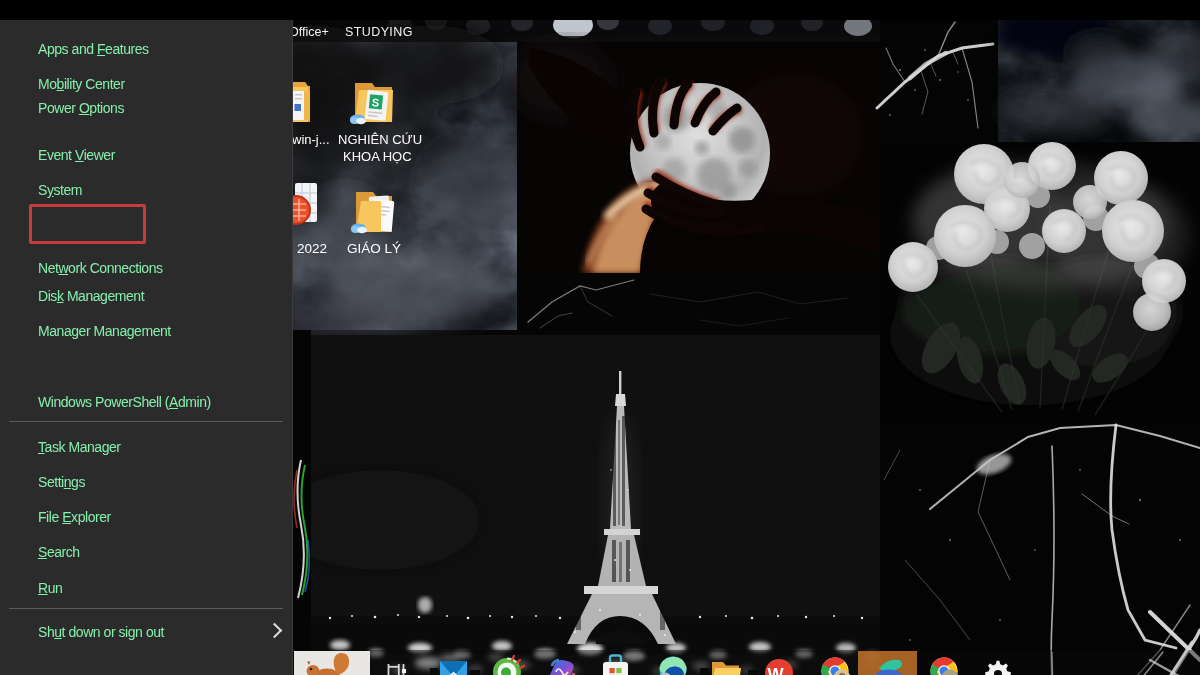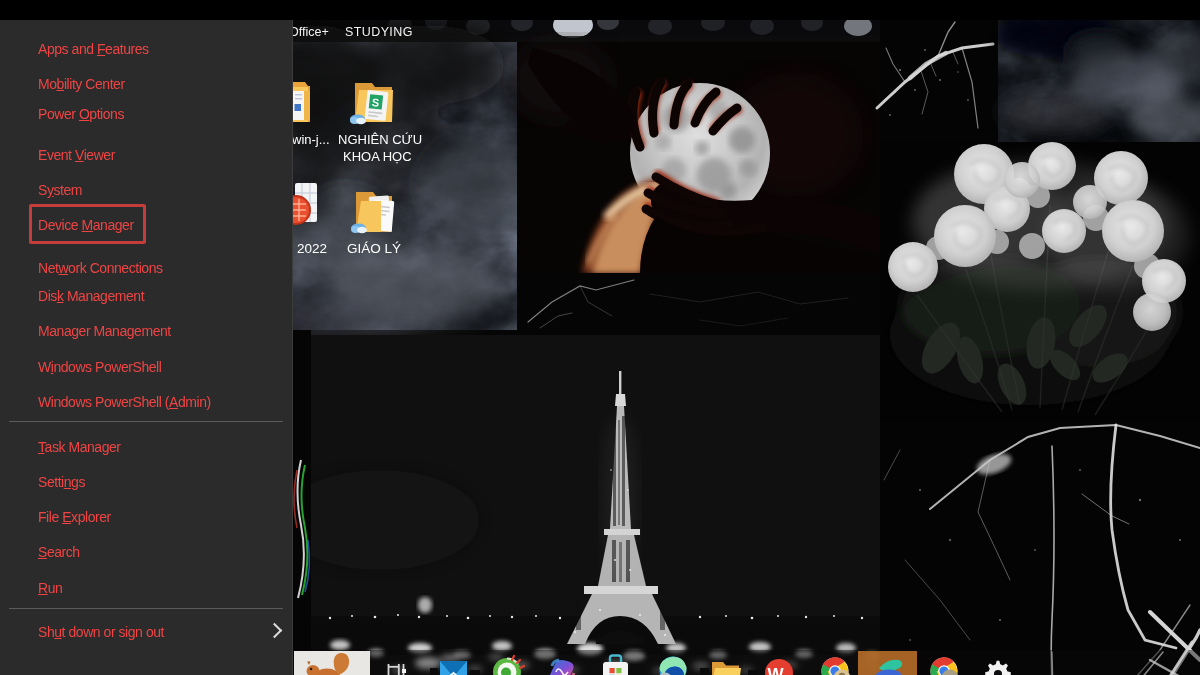--- a/index.html
+++ b/index.html
@@ -1,19 +1,19 @@
 <!DOCTYPE html>
 <html><head>
 <meta charset="utf-8">
 <style>
 html,body{margin:0;padding:0;background:#000;}
 .stage{position:relative;width:1200px;height:675px;overflow:hidden;background:#000;font-family:"Liberation Sans",sans-serif;margin-top:20px;}
 .stage svg{position:absolute;left:0;top:0;}
 .menu{position:absolute;left:0;top:0;width:293px;height:675px;background:#2b2b2b;border-right:1px solid #3c3c3c;box-sizing:border-box;z-index:50;}
-.mi{position:absolute;left:38px;height:36px;line-height:36px;font-size:14px;color:#ef4444;letter-spacing:-0.45px;white-space:nowrap;}
+.mi{position:absolute;left:38px;height:36px;line-height:36px;font-size:14px;color:#86efac;letter-spacing:-0.45px;white-space:nowrap;}
 .sep{position:absolute;left:9px;right:9px;height:1px;background:#5b5b5b;}
 .redbox{position:absolute;left:29px;top:184px;width:117px;height:40px;border:3px solid #c43c3c;border-radius:2px;box-sizing:border-box;}
 .chev{position:absolute;left:269px;top:605px;width:9px;height:9px;border-top:2px solid #dcdcdc;border-right:2px solid #dcdcdc;transform:rotate(45deg);}
 </style>
 </head>
 <body>
 <div class="stage">
 
 <svg width="1200" height="675" viewBox="0 0 1200 675">
 <defs>
@@ -657,28 +657,26 @@
     <rect x="813" y="669" width="44" height="6" fill="#8fc3e8"></rect>
     <rect x="922" y="669" width="44" height="6" fill="#8fc3e8"></rect>
     <rect x="977" y="669" width="44" height="6" fill="#8fc3e8"></rect>
   </g>
 </g>
 </svg>
 
 <div class="menu">
   <div class="mi" style="top:11px">Apps and <u>F</u>eatures</div>
   <div class="mi" style="top:46px">Mo<u>b</u>ility Center</div>
-  <div class="mi" style="top:76px">Power <u>O</u>ptions</div>
+  <div class="mi" style="top:70px">Power <u>O</u>ptions</div>
   <div class="mi" style="top:117px">Event <u>V</u>iewer</div>
   <div class="mi" style="top:152px">S<u>y</u>stem</div>
-  <div class="mi" style="top:187px">Device <u>M</u>anager</div>
   <div class="mi" style="top:230px">Net<u>w</u>ork Connections</div>
   <div class="mi" style="top:258px">Dis<u>k</u> Management</div>
   <div class="mi" style="top:293px">Manager Management</div>
-  <div class="mi" style="top:329px">W<u>i</u>ndows PowerShell</div>
   <div class="mi" style="top:364px">Windows PowerShell (<u>A</u>dmin)</div>
   <div class="sep" style="top:401px"></div>
   <div class="mi" style="top:409px"><u>T</u>ask Manager</div>
   <div class="mi" style="top:444px">Setti<u>n</u>gs</div>
   <div class="mi" style="top:479px">File <u>E</u>xplorer</div>
   <div class="mi" style="top:514px"><u>S</u>earch</div>
   <div class="mi" style="top:550px"><u>R</u>un</div>
   <div class="sep" style="top:588px"></div>
   <div class="mi" style="top:594px">Sh<u>u</u>t down or sign out</div>
   <div class="mi" style="top:643px"><u>D</u>esktop</div>

